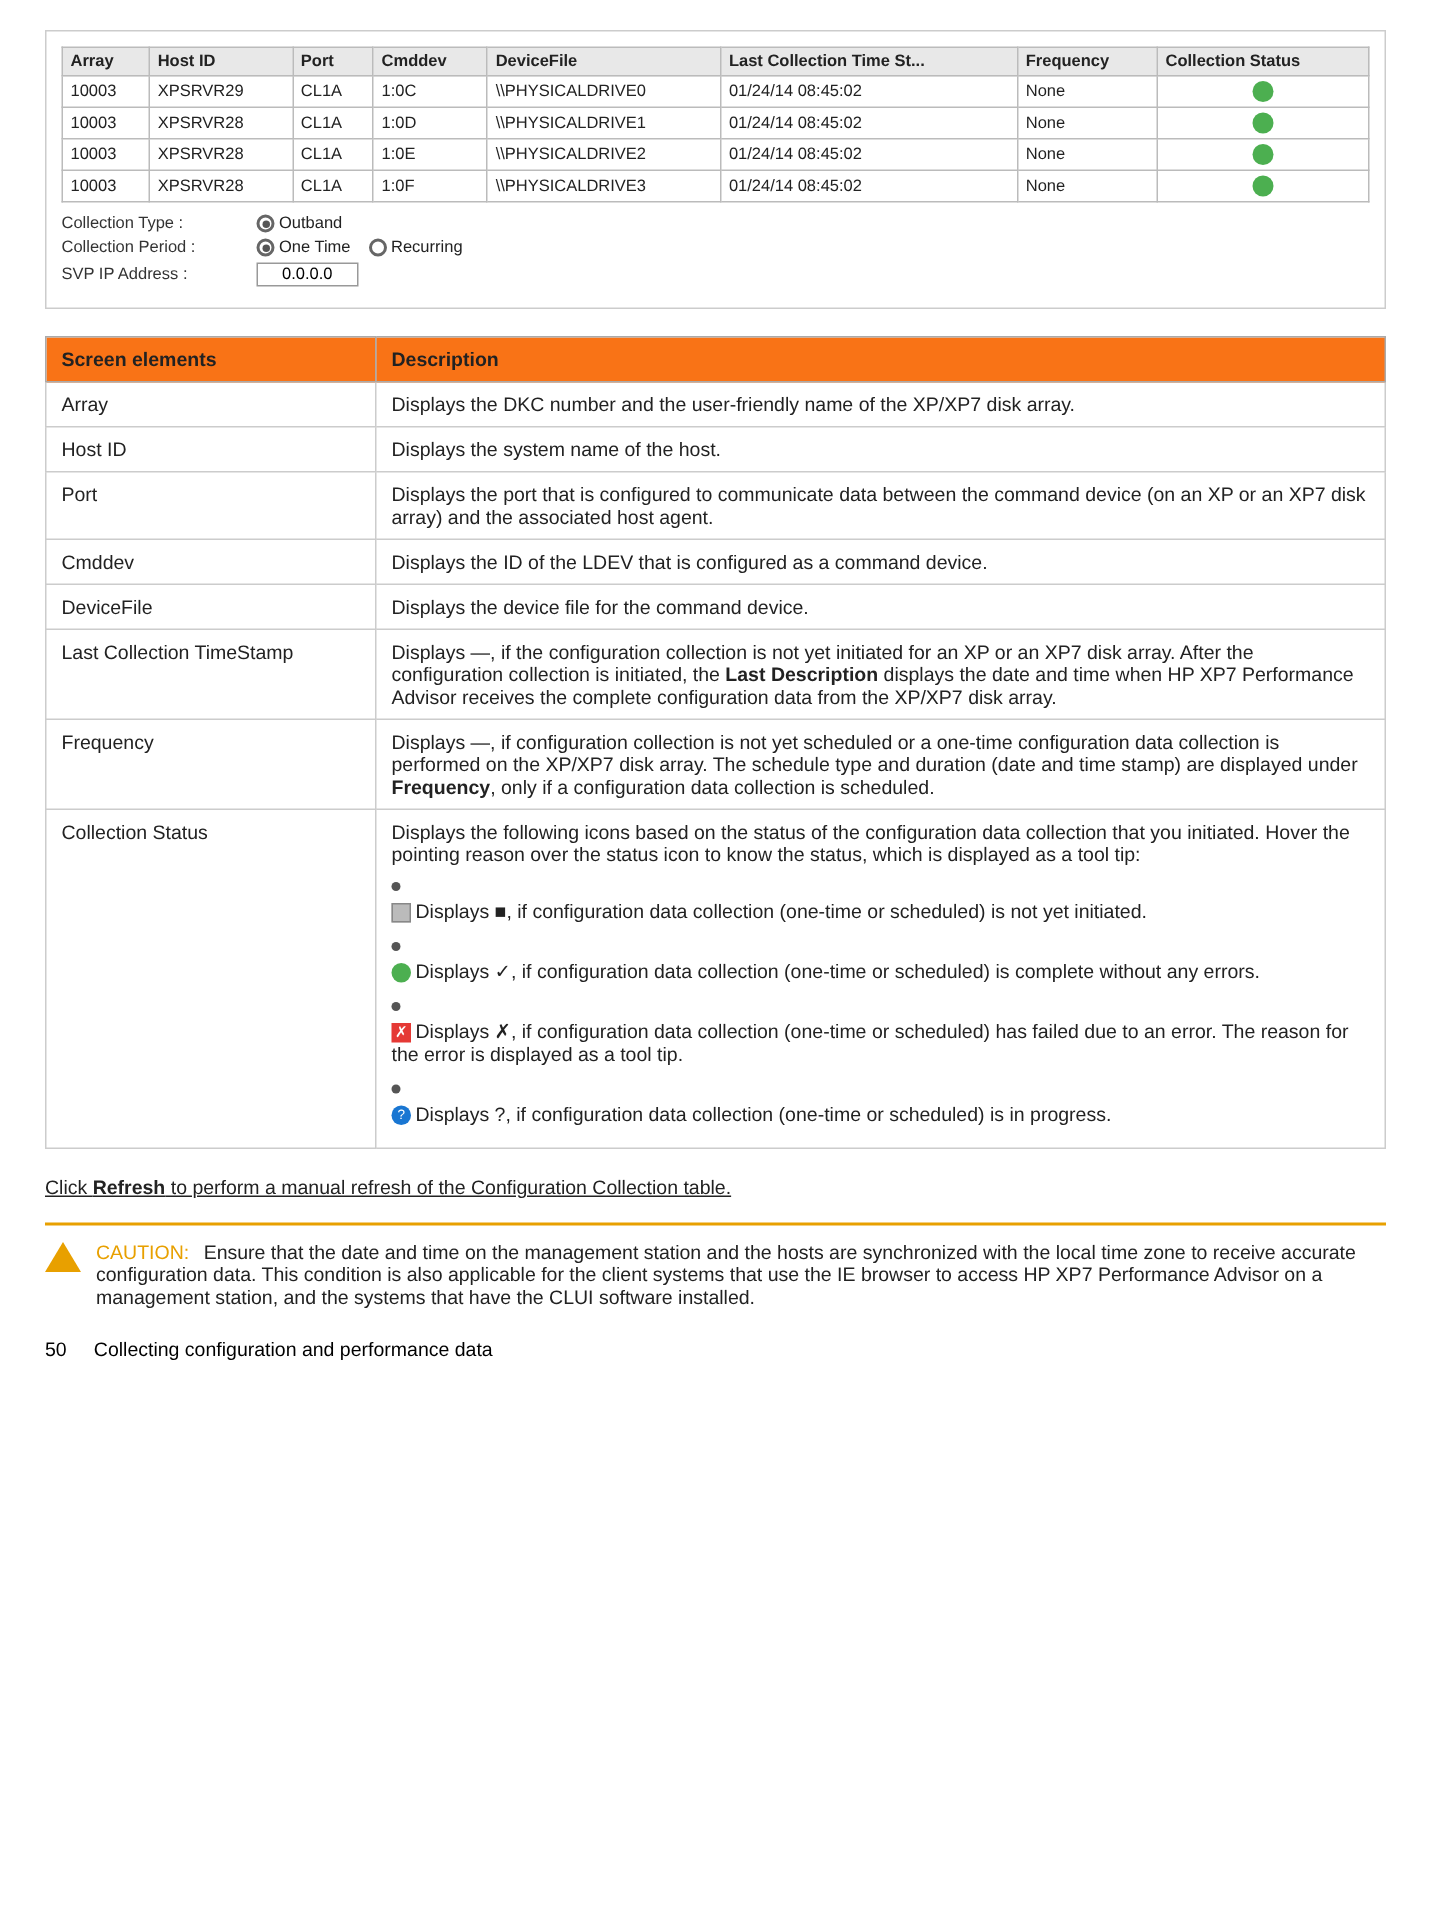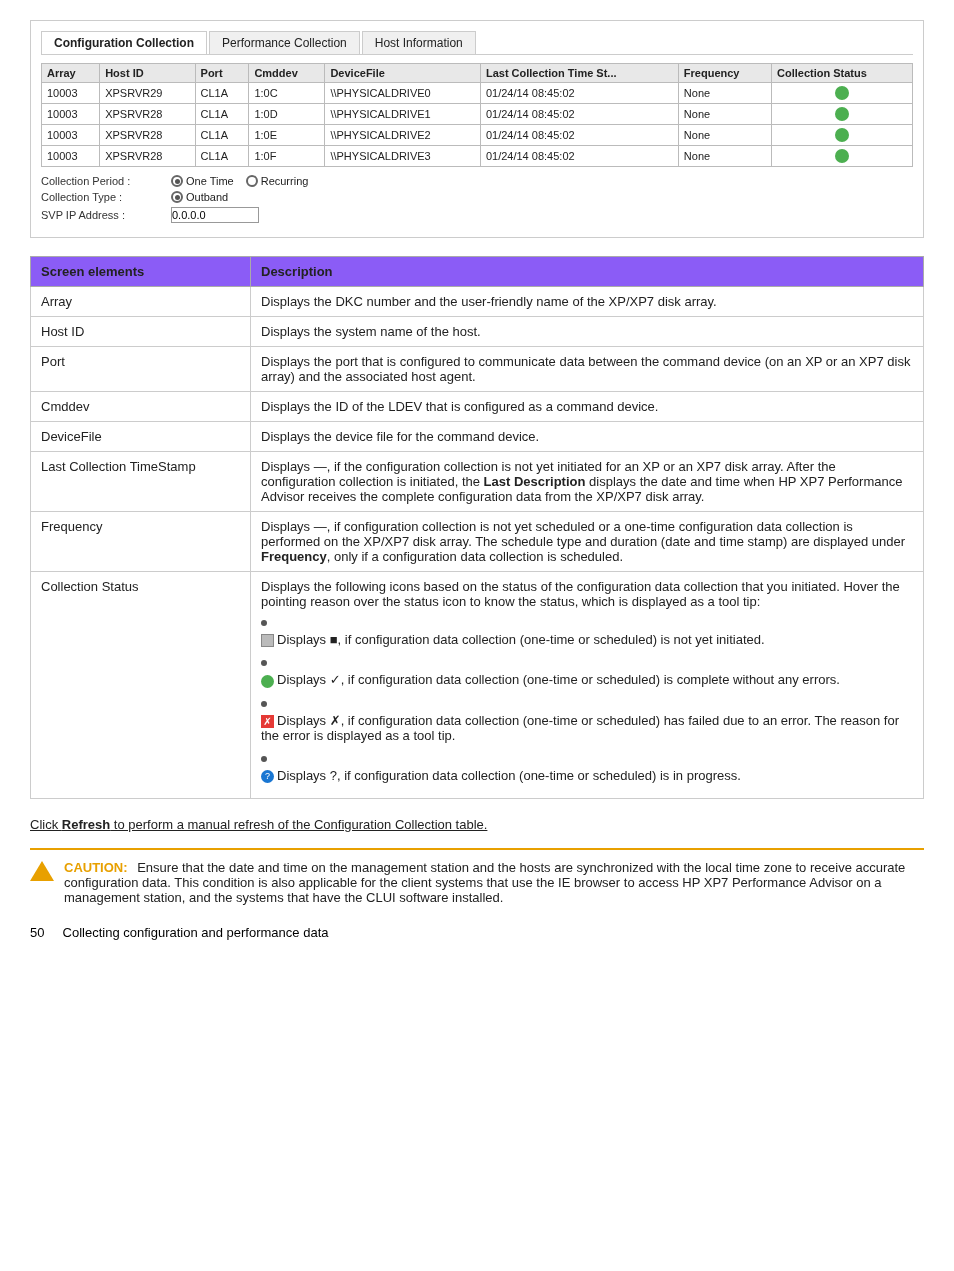--- a/index.html
+++ b/index.html
@@ -104,33 +104,33 @@
     }
     .radio-dot.selected::after {
       content: '';
       width: 5px;
       height: 5px;
       background: #555;
       border-radius: 50%;
     }
     .text-input {
       border: 1px solid #999;
-      padding: 1px 0;
+      padding: 1px 16px;
       font-size: 11px;
-      width: 88px;
+      width: 68px;
     }
 
     
     .desc-table {
       width: 100%;
       border-collapse: collapse;
       margin-bottom: 18px;
     }
     .desc-table th {
-      background: #8b5cf6;
+      background: #f97316;
       border: 1px solid #aaa;
       padding: 7px 10px;
       text-align: left;
       font-weight: bold;
       font-size: 13px;
     }
     .desc-table td {
       border: 1px solid #ccc;
       padding: 7px 10px;
       vertical-align: top;
@@ -187,41 +187,36 @@
       width: 0;
       height: 0;
       border-left: 12px solid transparent;
       border-right: 12px solid transparent;
       border-bottom: 20px solid #e8a000;
       flex-shrink: 0;
       margin-top: 1px;
     }
     .caution-label {
       color: #e8a000;
-      font-weight: bold;
+      font-weight: normal;
       margin-right: 6px;
     }
 
     
     .page-footer {
       margin-top: 20px;
       font-size: 13px;
       color: #000000;
     }
   </style>
 </head>
 <body>
 
 <div class="screenshot-panel">
 
-  <div class="tab-bar">
-    <div class="tab active">Configuration Collection</div>
-    <div class="tab">Performance Collection</div>
-    <div class="tab">Host Information</div>
-  </div>
 
   <table class="inner-table">
     <thead>
       <tr>
         <th>Array</th>
         <th>Host ID</th>
         <th>Port</th>
         <th>Cmddev</th>
         <th>DeviceFile</th>
         <th>Last Collection Time St...</th>
@@ -268,38 +263,38 @@
           <td>\\PHYSICALDRIVE3</td>
           <td>01/24/14 08:45:02</td>
           <td>None</td>
           <td style="text-align: center;"><span class="status-green"></span></td>
         </tr>
       </tbody>
   </table>
 
   <div class="collection-settings">
     <div class="row">
+      <span class="label">Collection Type :</span>
+      <div class="radio-group">
+        <div class="radio-item">
+          <div class="radio-dot selected"></div>
+          <span>Outband</span>
+        </div>
+      </div>
+    </div>
+    <div class="row">
       <span class="label">Collection Period :</span>
       <div class="radio-group">
         <div class="radio-item">
           <div class="radio-dot selected"></div>
           <span>One Time</span>
         </div>
         <div class="radio-item">
           <div class="radio-dot"></div>
           <span>Recurring</span>
-        </div>
-      </div>
-    </div>
-    <div class="row">
-      <span class="label">Collection Type :</span>
-      <div class="radio-group">
-        <div class="radio-item">
-          <div class="radio-dot selected"></div>
-          <span>Outband</span>
         </div>
       </div>
     </div>
     <div class="row">
       <span class="label">SVP IP Address :</span>
       <input type="text" class="text-input" value="0.0.0.0" style="">
     </div>
   </div>
 </div>
 

